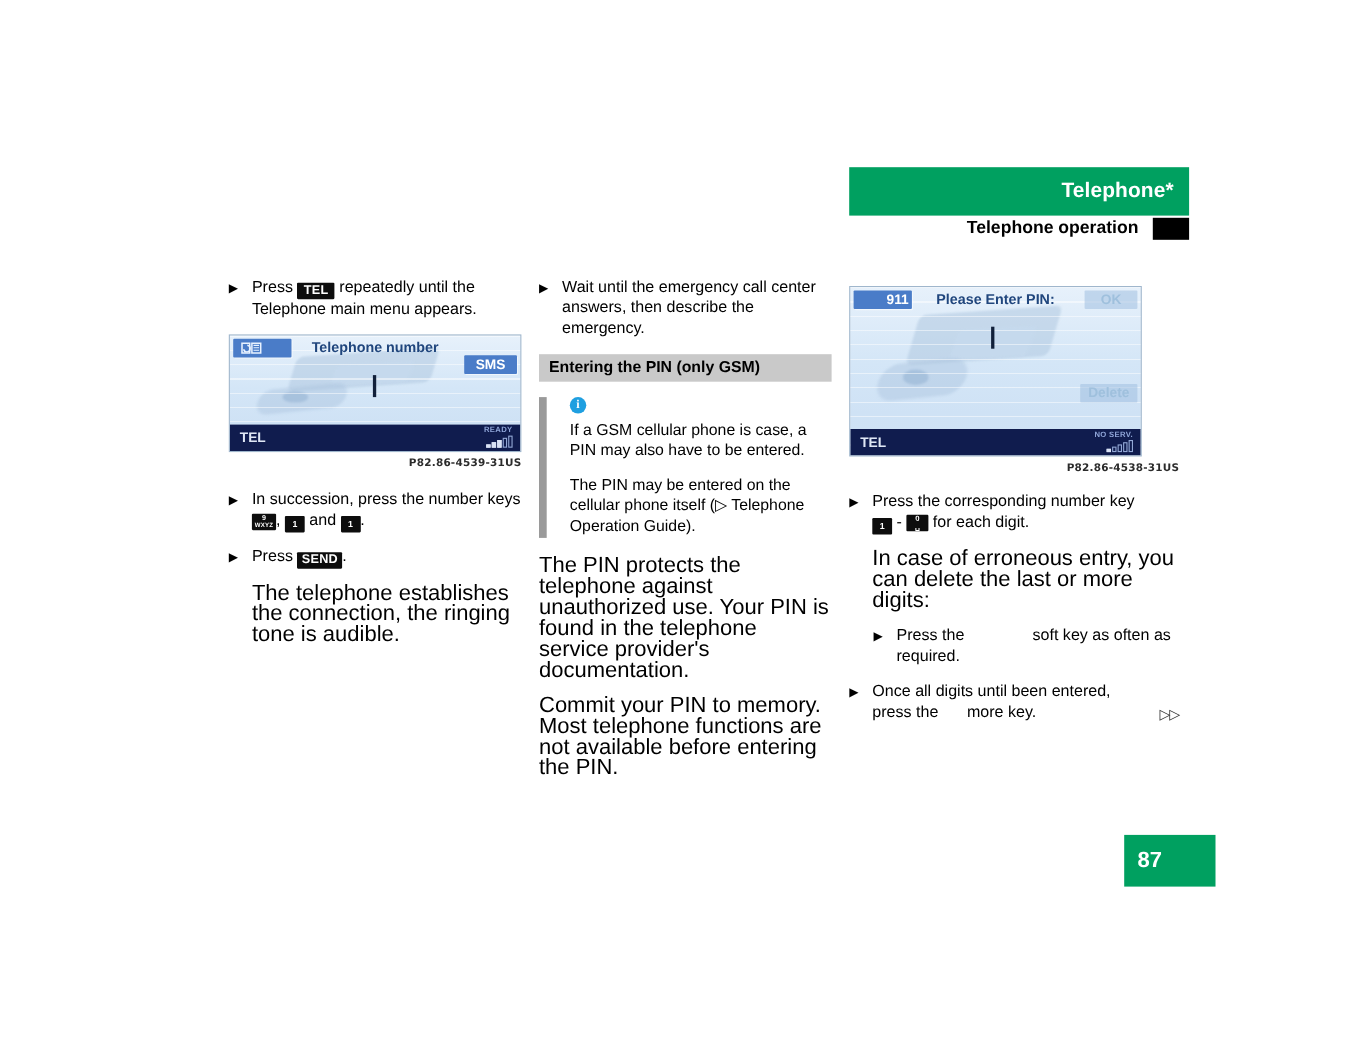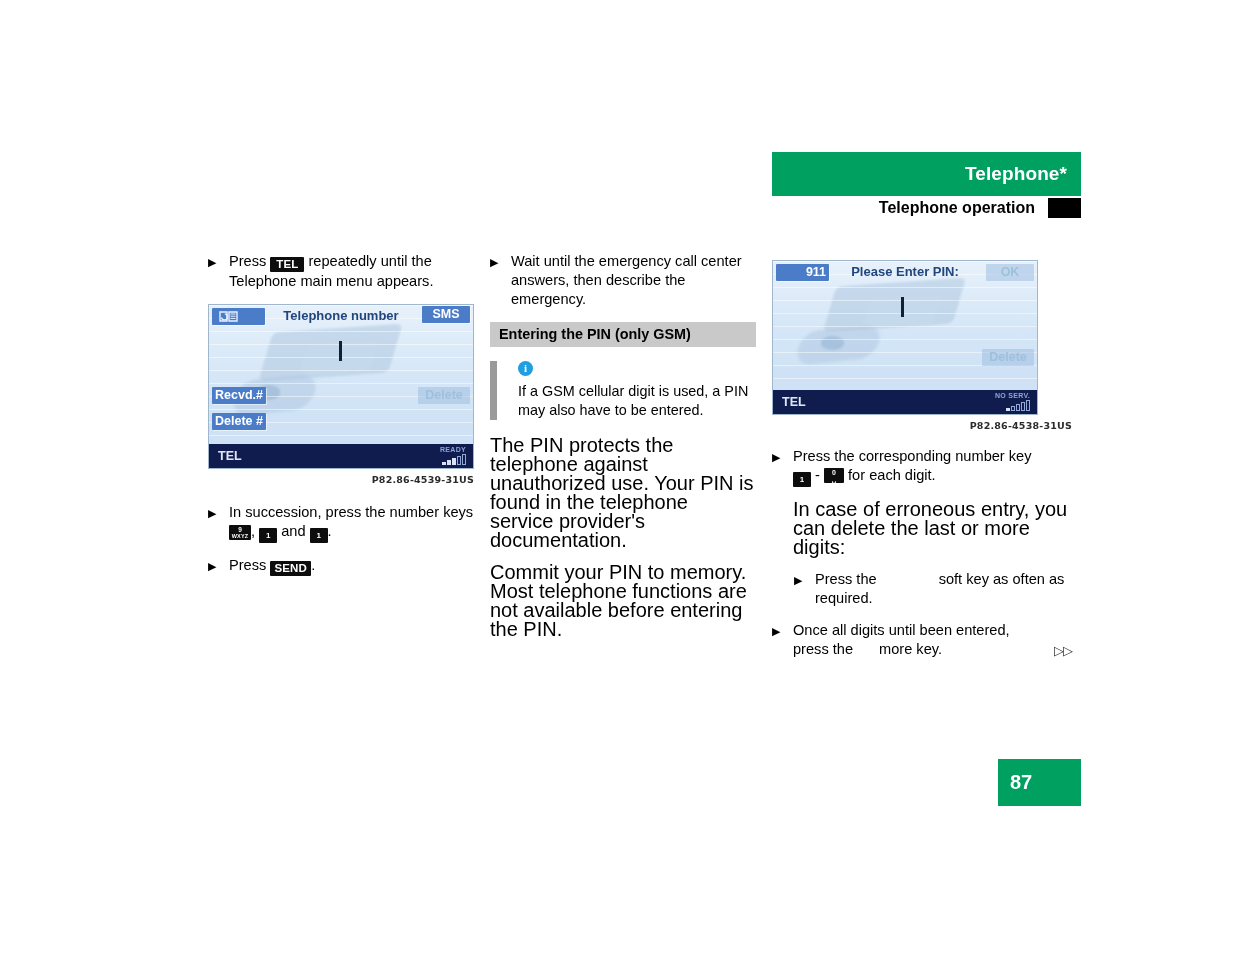--- a/index.html
+++ b/index.html
@@ -292,21 +292,21 @@
     position: absolute;
     right: 0;
     font-size: 13px;
     color: #333;
     letter-spacing: -1px;
   }
 
   
   .pagenum {
     position: absolute;
-    left: 998px; top: 759px;
+    left: 1022px; top: 759px;
     width: 83px; height: 47px;
     background: #00a060;
   }
   .pagenum span {
     position: absolute;
     left: 12px; top: 12px;
     color: #ffffff;
     font-size: 20px;
     font-weight: bold;
   }
@@ -326,39 +326,39 @@
 
 
   <div class="bullet">
     <span class="tri">▶</span>
     <span class="btxt"><span>Press</span>
       <span class="key wide">TEL</span>
       <span>repeatedly until the Telephone main menu appears.</span></span>
   </div>
 
   <div style="margin:6px 0 4px 0;">
-    <div class="screen" style="width:266px;height:165px;">
+    <div class="screen" style="width:266px;height:107px;">
       <div class="wm1"></div>
       <div class="wm4"></div>
       <div class="wm2"></div>
       <div class="wm3"></div>
       <div class="stripes"></div>
 
       <div class="sk left" style="top:3px;width:53px;">
         <svg class="pb-icon" viewBox="0 0 22 13">
           <path d="M2 2 h7 v9 h-7 z" fill="none" stroke="#e8f2ff" stroke-width="1.4"></path>
           <path d="M11 2 h8 v9 h-8 z" fill="none" stroke="#e8f2ff" stroke-width="1.4"></path>
           <path d="M12.5 4 h5 M12.5 6.2 h5 M12.5 8.4 h5" stroke="#e8f2ff" stroke-width="1"></path>
           <path d="M3.5 7.5 a3 3 0 1 0 3.3 -3.6" fill="none" stroke="#e8f2ff" stroke-width="1.3"></path>
         </svg>
       </div>
 
       <div class="scr-title">Telephone number</div>
 
-      <div class="sk right" style="top:1px;width:48px;">SMS</div>
+      <div class="sk right" style="top:18px;width:48px;">SMS</div>
 
       <div class="caret" style="left:130px;top:36px;"></div>
 
       <div class="sk left" style="top:82px;width:54px;">Recvd.#</div>
       <div class="sk dim right" style="top:82px;width:52px;">Delete</div>
       <div class="sk left" style="top:108px;width:54px;">Delete #</div>
 
       <div class="statusbar">
         <div class="lbl">TEL</div>
         <div class="sig">
@@ -384,35 +384,37 @@
       <span>and</span>
       <span class="key num">1</span><span>.</span></span>
   </div>
 
   <div class="bullet">
     <span class="tri">▶</span>
     <span class="btxt"><span>Press</span>
       <span class="key wide">SEND</span><span>.</span></span>
   </div>
 
+  <p class="para">The telephone establishes the connection, the ringing tone is audible.</p>
 </div>
 
 <div class="col col2">
 
   <div class="bullet">
     <span class="tri">▶</span>
     <span class="btxt">Wait until the emergency call center answers, then describe the emergency.</span>
   </div>
 
   <div class="gray-head">Entering the PIN (only GSM)</div>
 
   <div class="note">
     <div class="note-bar"></div>
     <div class="ico">i</div>
-    <p>If a GSM cellular digit is used, a PIN may also have to be entered.</p>
+    <p>If a GSM cellular phone is case, a PIN may also have to be entered.</p>
+    <p>The PIN may be entered on the cellular phone itself (▷ Telephone Operation Guide).</p>
   </div>
 
   <p class="para noindent">The PIN protects the telephone against unauthorized use. Your PIN is found in the telephone service provider's documentation.</p>
   <p class="para noindent" style="margin-bottom:0;"><span>Commit your PIN to memory.</span><br><span>Most telephone functions are not available before entering the PIN.</span></p>
 </div>
 
 <div class="col col3">
 
   <div style="margin:8px 0 4px 0;">
     <div class="screen" style="width:266px;height:155px;">

